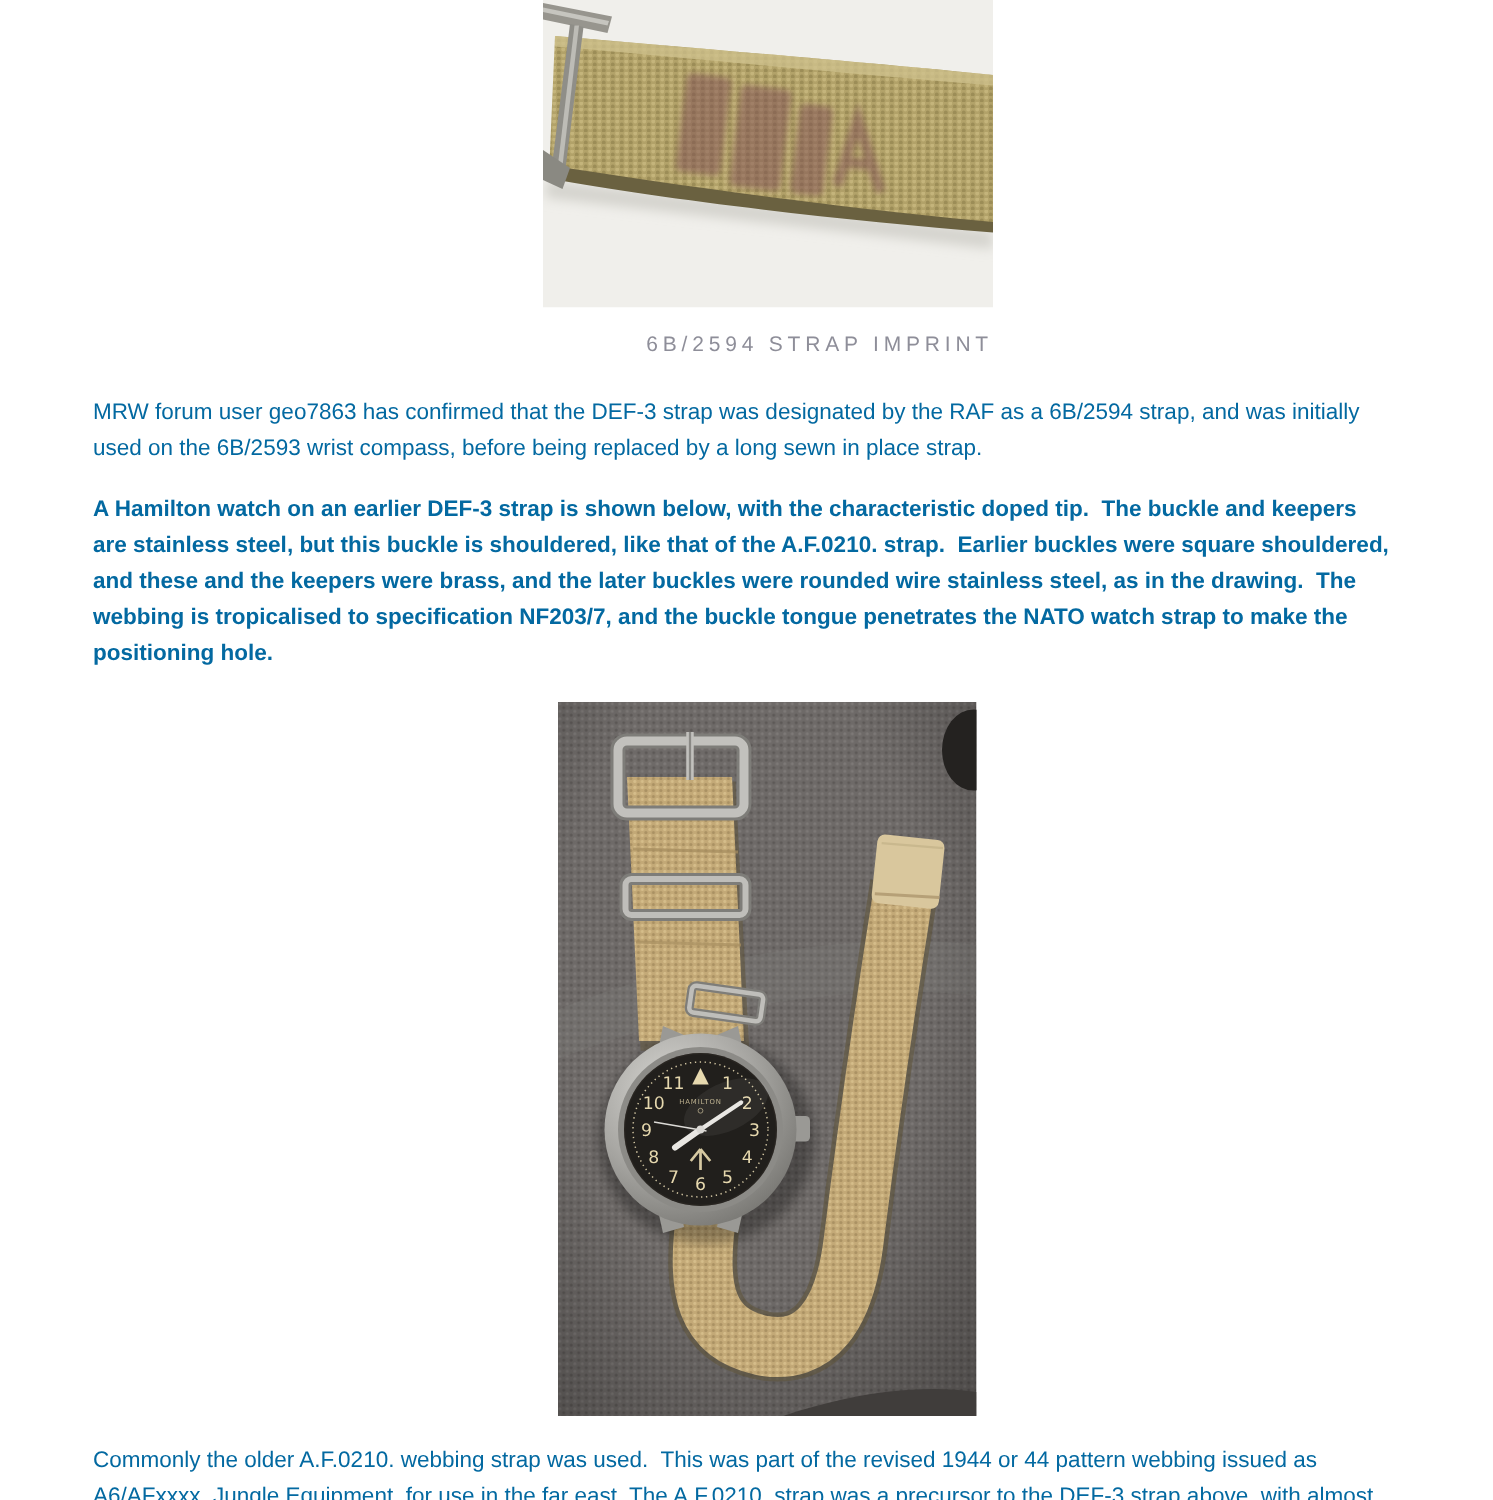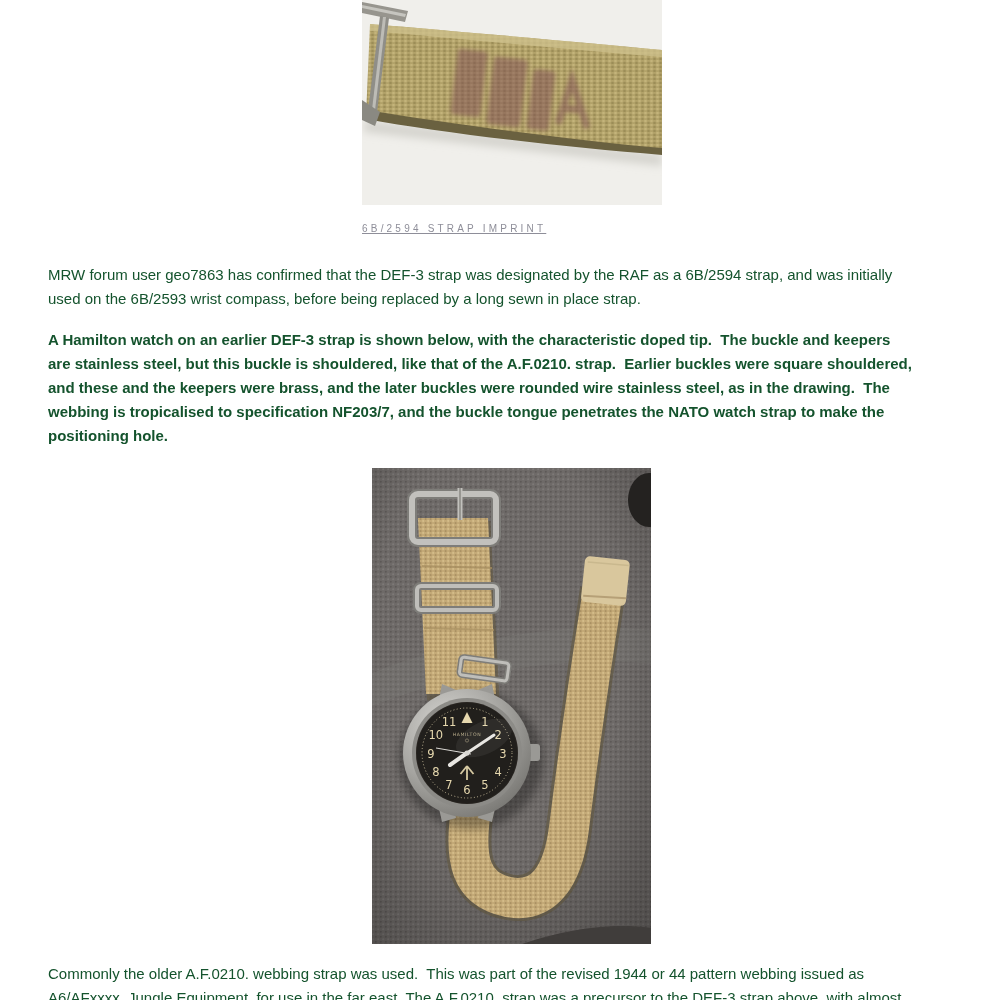--- a/index.html
+++ b/index.html
@@ -4,26 +4,26 @@
 <style>
   html, body { margin:0; padding:0; }
   body {
     width:995px; height:1000px; overflow:hidden; background:#ffffff;
     font-family:"Liberation Sans", sans-serif;
   }
   figure { margin:0; padding:0; }
   .figure-strap { width:300px; height:205px; margin:0 0 0 362px; }
   .figure-strap svg, .figure-watch svg { display:block; }
   .photo-caption {
-    display:block; width:300px; margin:16px 0 0 362px; text-align:left;
-    font-size:10px; letter-spacing:3.2px; color:#8e8e99; line-height:16px;text-decoration:underline;
+    display:block; width:300px; margin:16px 0 0 362px; text-align:right;
+    font-size:14px; letter-spacing:3.2px; color:#8e8e99; line-height:16px;
   }
   p.body-text {
-    width:869px; margin:0 0 0 48px; font-size:15px; line-height:24px;
-    color:#14532d; white-space:pre-wrap;
+    width:869px; margin:0 0 0 62px; font-size:15px; line-height:24px;
+    color:#0369a1; white-space:pre-wrap;
   }
   #para-1 { margin-top:26px; }
   #para-2 { margin-top:17px;font-weight:bold; }
   #para-3 { margin-top:18px; }
   .figure-watch { width:279px; height:476px; margin:20px 0 0 372px; }
 </style>
 </head>
 <body>
 
 <main>

